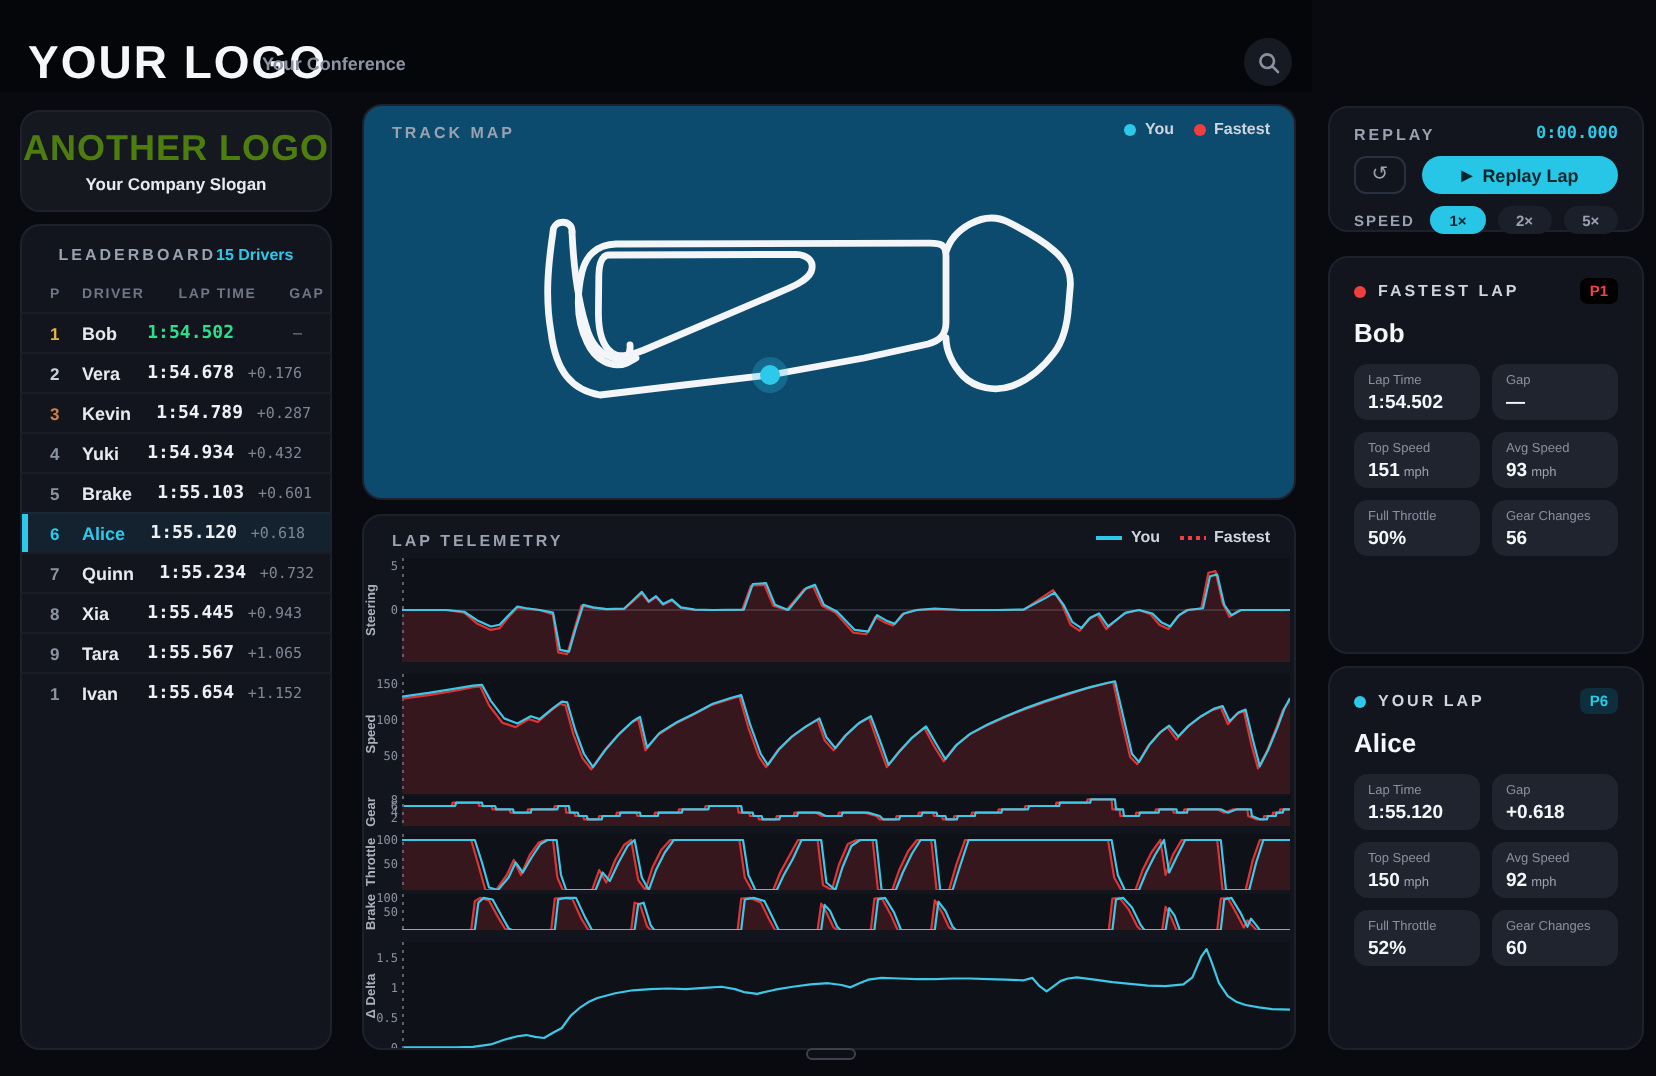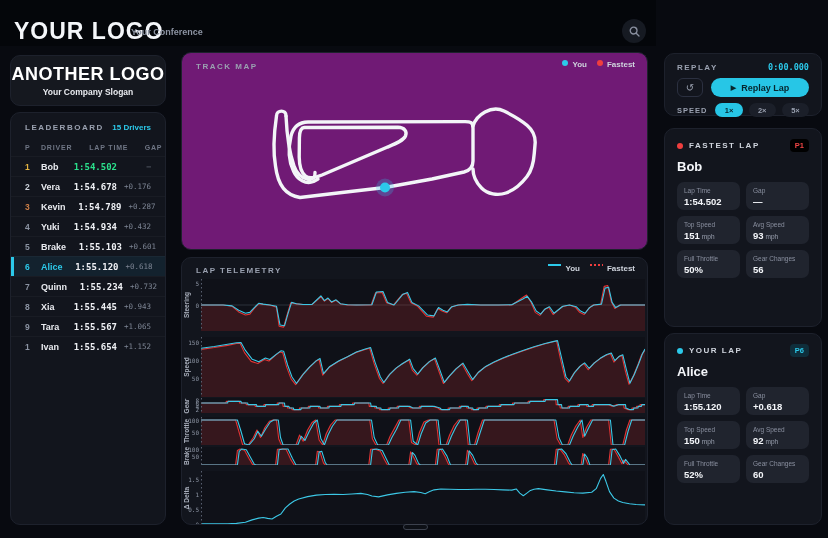--- a/index.html
+++ b/index.html
@@ -14,48 +14,48 @@
   .search-btn { position:absolute; right:10px; top:19px; width:24px; height:24px; border-radius:50%;
     background:#161a22; border:none; display:flex; align-items:center; justify-content:center; cursor:pointer; }
 
   
   .panel { position:absolute; background:#12151d; border:1px solid #1d212c; border-radius:10px; }
   .panel-title { color:#9aa1b0; font-size:8px; font-weight:bold; letter-spacing:1.5px; }
 
   
   #logo-card { left:10px; top:55px; width:156px; height:51px; background:#15181f;
     display:flex; flex-direction:column; align-items:center; justify-content:center; gap:2px; }
-  #logo-card .big { color:#ffffff; font-size:18px; font-weight:bold; letter-spacing:0.5px; }
+  #logo-card .big { color:#4d7c0f; font-size:18px; font-weight:bold; letter-spacing:0.5px; }
   #logo-card .slogan { color:#e8eaef; font-size:8.5px; font-weight:bold; }
 
   #lb-card { left:10px; top:112px; width:156px; height:413px; overflow:hidden; }
-  #lb-head { display:flex; justify-content:space-between; align-items:center; padding:10px 14px 6px 14px; }
+  #lb-head { display:flex; justify-content:center; align-items:center; padding:10px 14px 6px 14px; }
   #lb-count { color:#2cc9ea; font-size:8px; font-weight:bold; }
   .lb-cols, .lb-row { display:grid; grid-template-columns:16px 1fr 56px 34px; align-items:center;
     padding:0 14px 0 14px; }
   .lb-cols { height:18px; color:#6f7685; font-size:7px; font-weight:bold; letter-spacing:0.8px; }
   .lb-cols .c-time, .lb-row .r-time { text-align:right; }
   .lb-cols .c-gap, .lb-row .r-gap { text-align:right; }
   .lb-row { height:20px; cursor:pointer; border-top:1px solid rgba(255,255,255,0.03); }
   .r-pos { color:#8b93a2; font-size:8.5px; font-weight:bold; }
   .r-name { color:#e8eaef; font-size:9px; font-weight:bold; }
   .r-time { color:#eef0f4; font-size:9px; font-weight:bold; font-family:"DejaVu Sans Mono", monospace; }
   .r-gap { color:#7d8594; font-size:7.5px; font-family:"DejaVu Sans Mono", monospace; }
   .lb-row.p1 .r-pos { color:#e3b341; }
   .lb-row.p2 .r-pos { color:#ccd2db; }
   .lb-row.p3 .r-pos { color:#cd7f47; }
   .lb-row.fastest .r-time { color:#2be08c; }
   .lb-row.you { background:#13222e; box-shadow:inset 3px 0 0 #2cc9ea; }
   .lb-row.you .r-name, .lb-row.you .r-pos { color:#2cc9ea; }
 
   
-  #track-panel { left:181px; top:52px; width:467px; height:198px; background:#701a75; }
+  #track-panel { left:181px; top:52px; width:467px; height:198px; background:#0c4a6e; }
   #track-panel .panel-title { position:absolute; left:14px; top:9px; }
   .legend { position:absolute; right:12px; top:7px; display:flex; gap:10px; align-items:center; }
-  .legend .item { display:flex; gap:4px; align-items:flex-start; color:#cfd4dd; font-size:8px; font-weight:bold; }
+  .legend .item { display:flex; gap:4px; align-items:center; color:#cfd4dd; font-size:8px; font-weight:bold; }
   .dot { width:6px; height:6px; border-radius:50%; }
   .swatch-line { width:13px; height:2px; }
   #track-svg { position:absolute; left:0; top:0; }
 
   
   #telemetry-panel { left:181px; top:257px; width:467px; height:268px; overflow:hidden; }
   #telemetry-panel .panel-title { position:absolute; left:14px; top:8px; }
   #telemetry-panel .legend { top:6px; }
   .subplot { position:absolute; left:0; width:467px; }
   .subplot svg { position:absolute; left:19px; top:0; background:rgba(0,0,0,0.16); }

